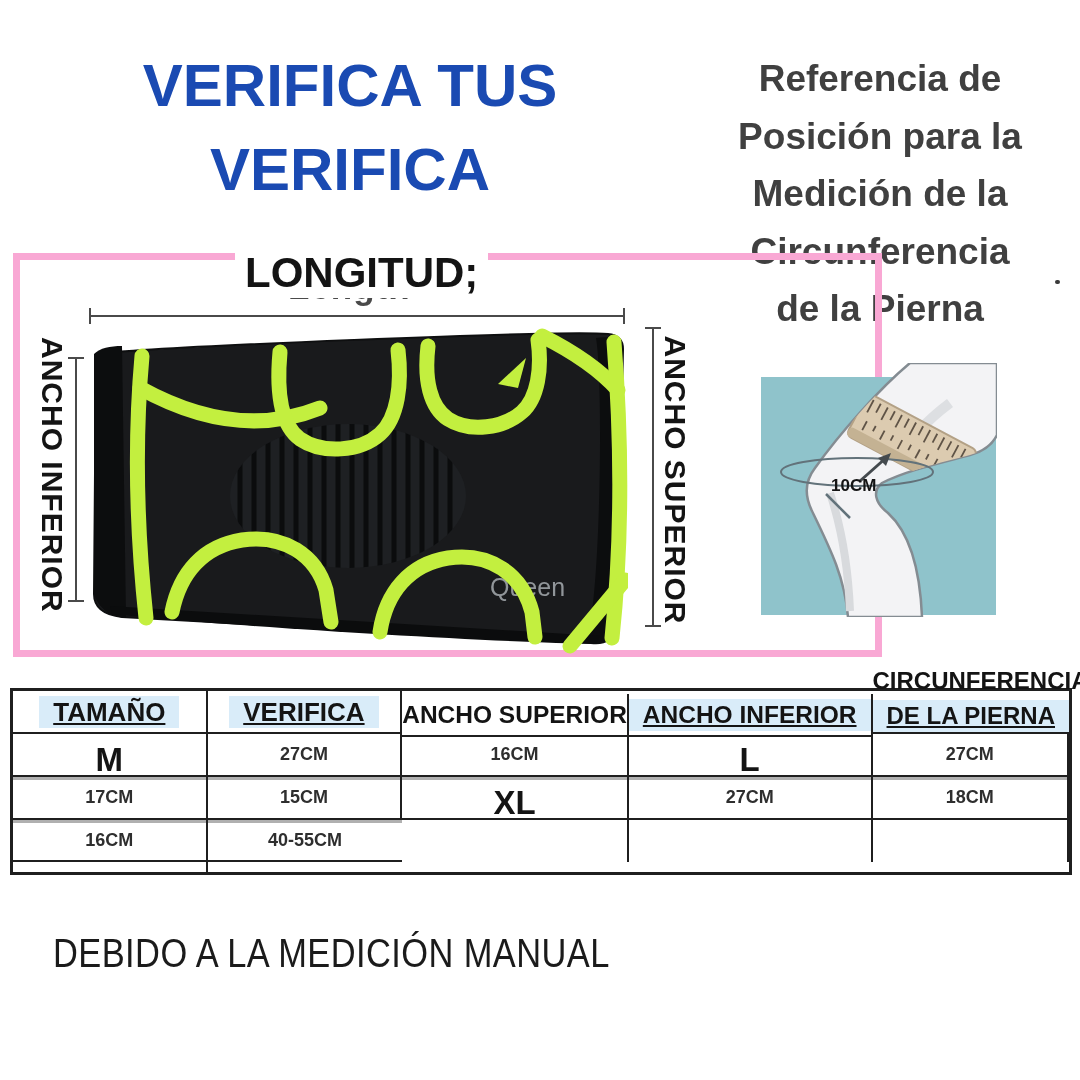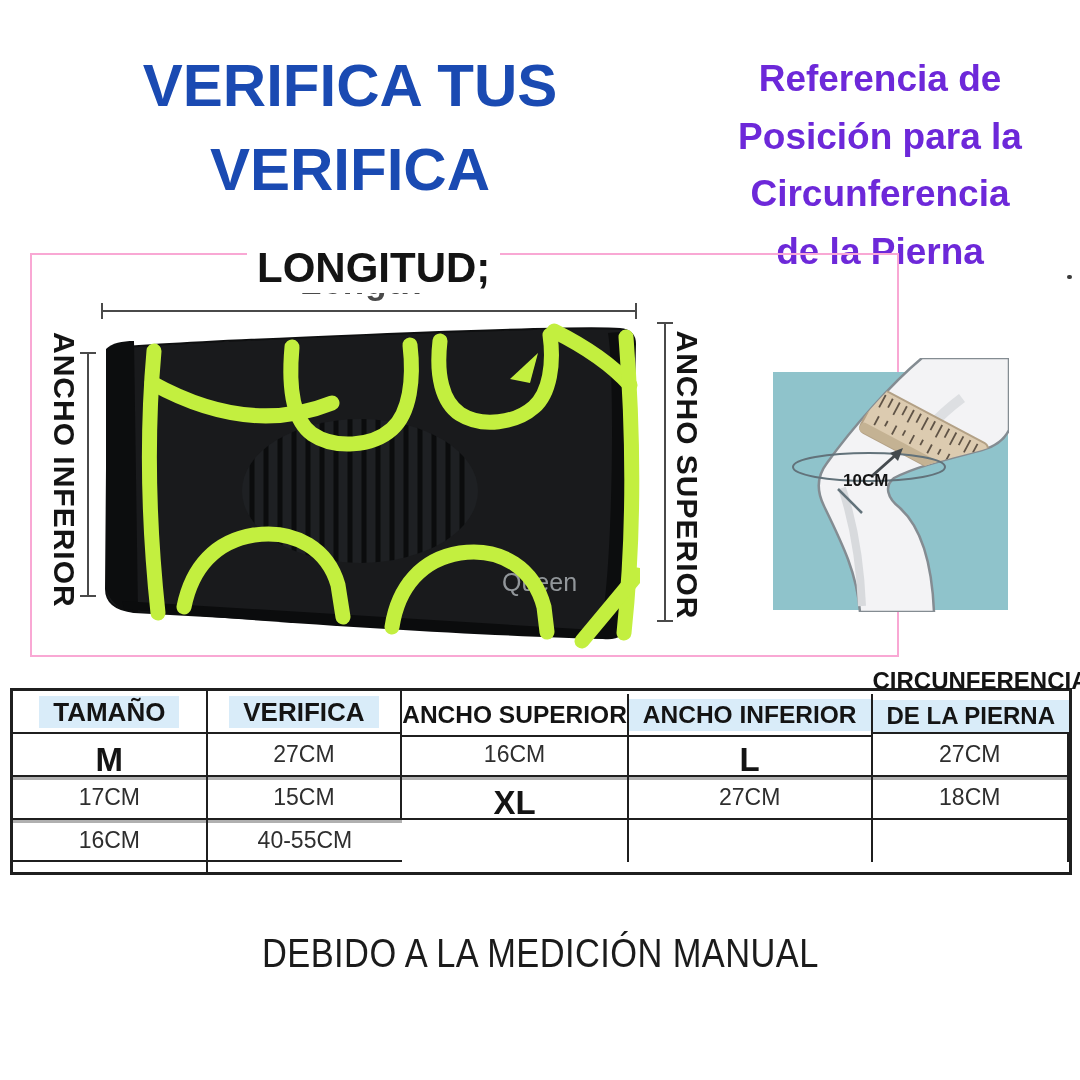--- a/index.html
+++ b/index.html
@@ -16,24 +16,24 @@
   }
   *{box-sizing:border-box;margin:0;padding:0;}
   html,body{width:1080px;height:1080px;background:#fff;overflow:hidden;}
   body{font-family:"Liberation Sans",sans-serif;color:var(--text_black);position:relative;}
   .abs{position:absolute;}
 
   
   .main-title{left:60px;top:36px;width:580px;text-align:center;
     color:var(--title_blue);font-size:60px;font-weight:800;line-height:84px;letter-spacing:0px;margin-top:8px;}
   .ref-title{left:688px;top:50px;width:384px;text-align:center;
-    font-size:37px;font-weight:700;line-height:57.5px;color:#6d28d9;}
-
-  
-  .diagram-box{left:30px;top:253px;width:869px;height:404px;border:2px solid #f9a8d4;background:transparent;}
+    font-size:37px;font-weight:700;line-height:57.5px;color:#404040;}
+
+  
+  .diagram-box{left:13px;top:253px;width:869px;height:404px;border:7px solid #f9a8d4;background:transparent;}
   .longitud{left:215px;top:-12px;font-size:42px;font-weight:800;background:#fff;padding:0 10px;z-index:3;line-height:50px;}
   .length-ghost{left:268px;top:6px;font-size:35px;font-weight:600;color:#4a4a4a;z-index:2;line-height:42px;letter-spacing:1px;}
   .hline{left:69px;top:55px;width:536px;height:2px;background:var(--measure_line);z-index:1;}
   .hline:before,.hline:after{content:"";position:absolute;top:-7px;width:2px;height:16px;background:var(--measure_line);}
   .hline:before{left:0}.hline:after{right:0}
   .vline{width:2px;background:var(--measure_line);z-index:1;}
   .vline:before,.vline:after{content:"";position:absolute;left:-7px;width:16px;height:2px;background:var(--measure_line);}
   .vline:before{top:0}.vline:after{bottom:0}
   .vline-left{left:55px;top:97px;height:245px;}
   .vline-right{left:632px;top:67px;height:300px;}
@@ -45,43 +45,44 @@
   .speck{left:1035px;top:20px;width:5px;height:4px;background:#3a3a3a;border-radius:2px;}
 
   
   .size-table{left:10px;top:688px;width:1062px;height:187px;border:3px solid var(--table_border);
     display:grid;grid-template-columns:repeat(5,1fr);grid-template-rows:43px 43px 43px 42px 10px;overflow:visible;background:#fff;}
   .tcell{border-right:2px solid var(--table_border);border-bottom:2px solid var(--table_border);
     display:flex;align-items:center;justify-content:center;position:relative;overflow:visible;}
   .tcell.last-col{border-right:none;}
   .tcell.partial{border-bottom:none;}
   .th{font-weight:800;font-size:26px;white-space:nowrap;}
-  .hl{background:var(--header_highlight);padding:1px 14px;display:inline-block;line-height:30px;}
+  .hl{background:var(--header_highlight);padding:1px 14px;display:inline-block;line-height:30px;text-decoration:underline;}
   .th-small{font-size:24.5px;transform:translateY(3px);}
   .circ-line1{position:absolute;top:-24px;left:0;right:0;text-align:center;font-weight:800;font-size:24px;background:transparent;}
   .circ-line2{margin-top:9px;font-weight:800;font-size:24px;}
   .size-label{font-size:33px;font-weight:800;transform:translateY(5px);letter-spacing:0px;}
-  .tval{font-size:23px;color:#2e2e2e;font-weight:400;}
+  .tval{font-size:18px;color:#2e2e2e;font-weight:700;}
   .row-shadow{box-shadow:0 3px 0 rgba(80,80,80,.45);}
 
   
-  .footer-note{left:0;top:912px;width:1080px;text-align:center;font-size:41px;line-height:82px;color:#1b1b1b;}
+  .footer-note{left:0;top:912px;width:1080px;text-align:left;font-size:41px;line-height:82px;color:#1b1b1b;}
   .footer-note .cond{display:inline-block;transform:scaleX(.84);white-space:nowrap;font-weight:400;letter-spacing:.5px;}
 </style>
 </head>
 <body>
 
 <div class="abs main-title">
   <div>VERIFICA TUS</div>
   <div>VERIFICA</div>
 </div>
 
 <div class="abs ref-title">
   <div>Referencia de</div>
   <div>Posición para la</div>
+  <div>Medición de la</div>
   <div>Circunferencia</div>
   <div>de la Pierna</div>
 </div>
 
 <div class="abs diagram-box">
 
   <div class="abs length-ghost">Length</div>
   <div class="abs longitud">LONGITUD;</div>
 
   <div class="abs hline"></div>

